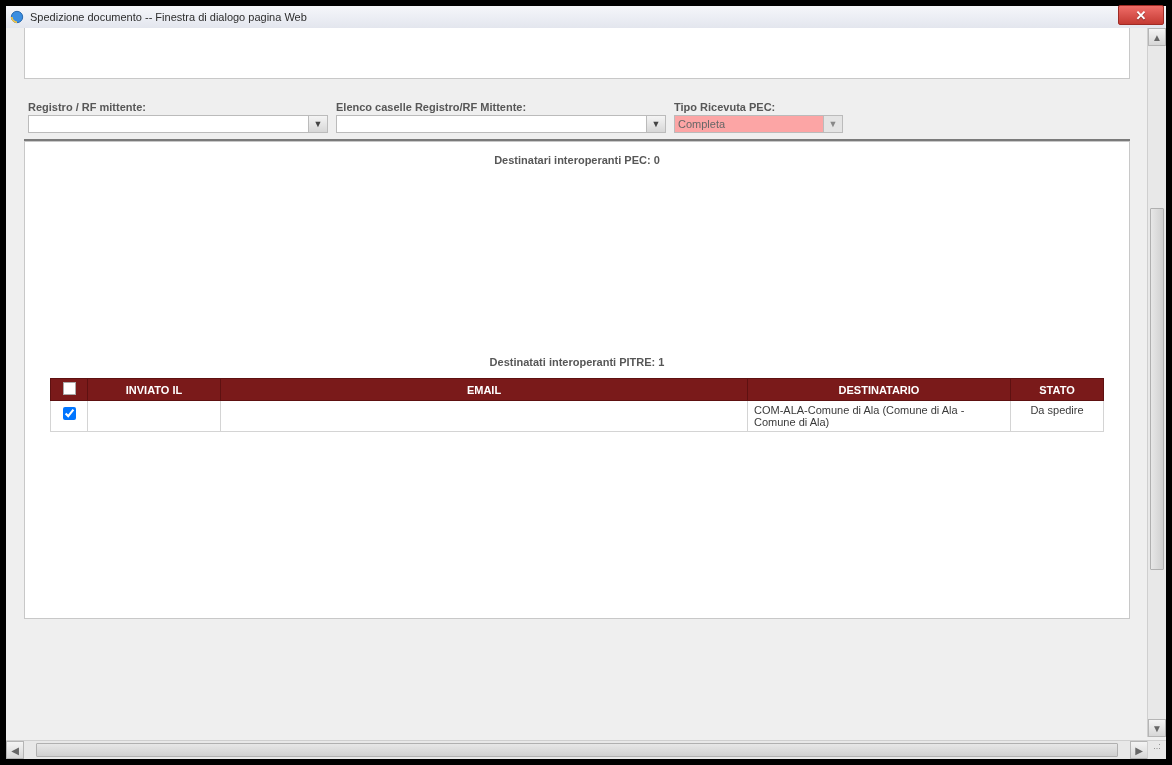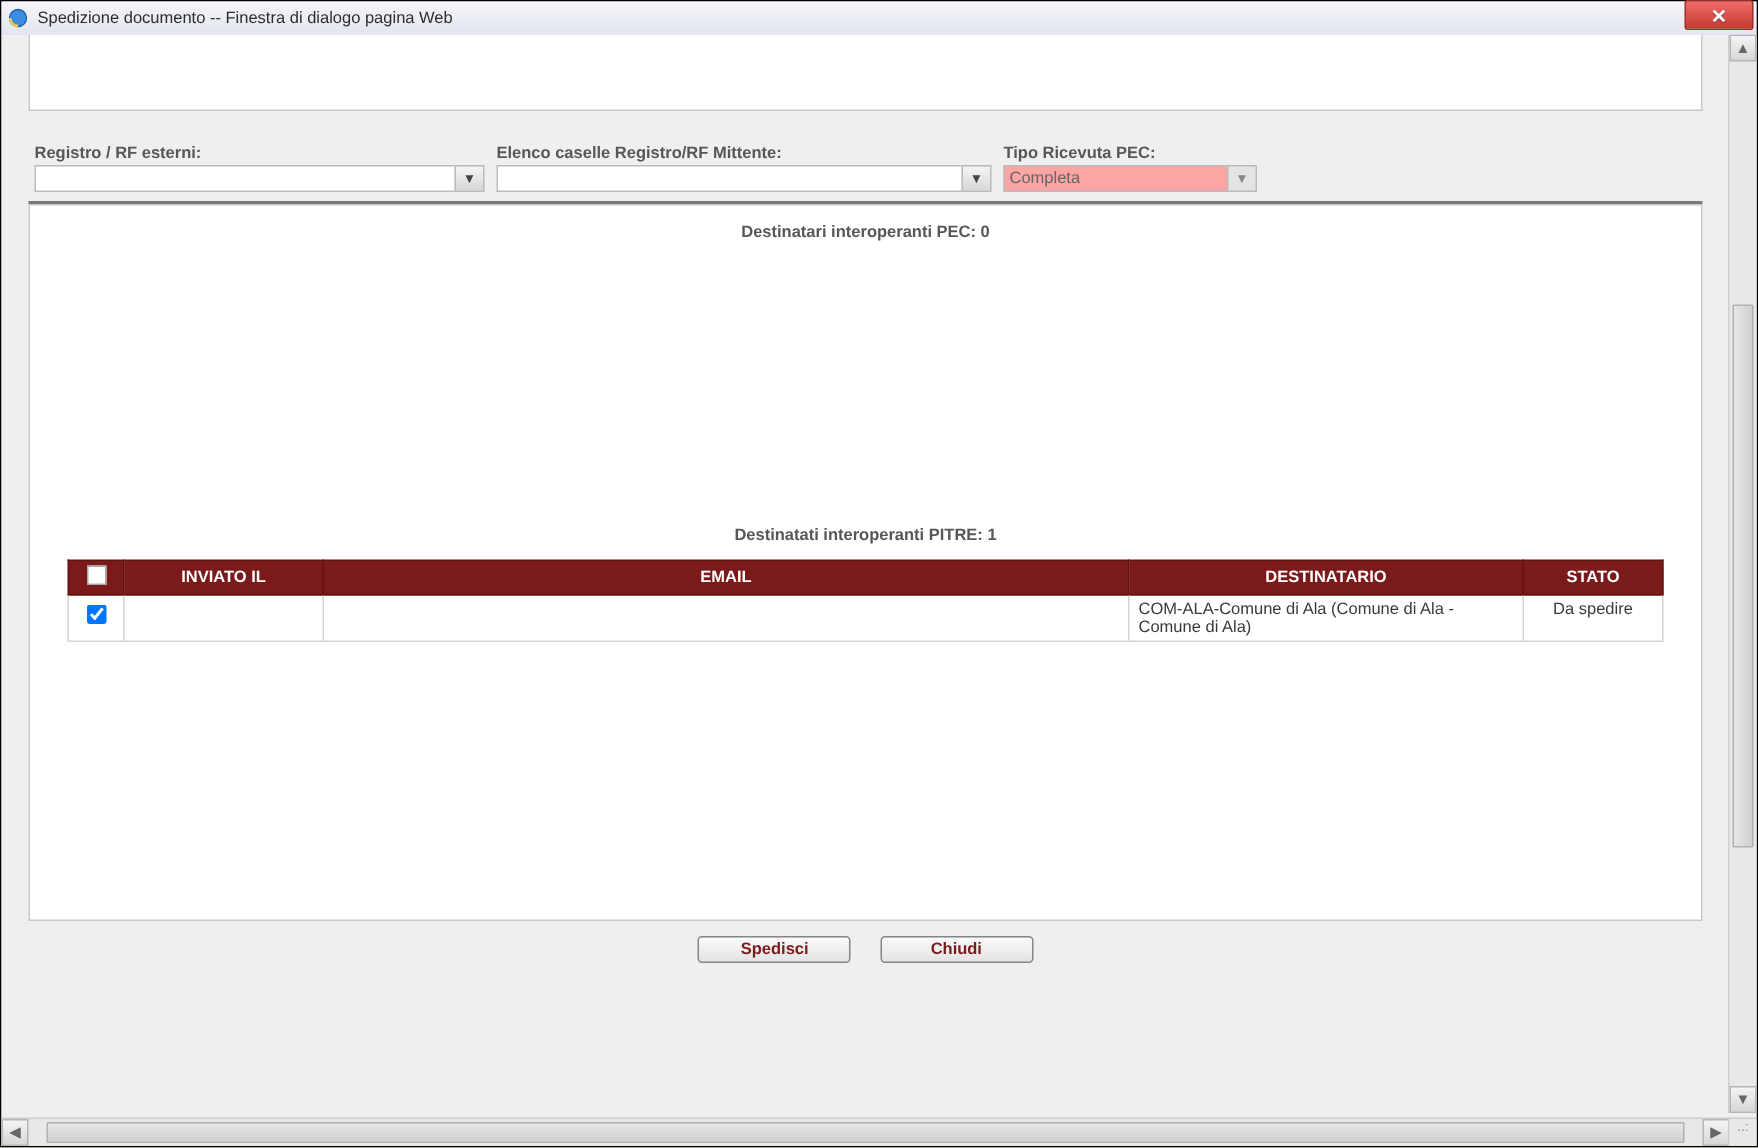--- a/index.html
+++ b/index.html
@@ -11,21 +11,21 @@
     color: #333;
     width: 1172px;
     height: 765px;
     overflow: hidden;
   }
   .window {
     width: 1172px;
     height: 765px;
     position: relative;
     box-sizing: border-box;
-    border: 1px solid #000000;
+    border: 6px solid #000000;
     background: #e8eaf0;
   }
   .titlebar {
     height: 22px;
     background: linear-gradient(to bottom, #f5f6fa, #e3e6ee);
     border-bottom: 1px solid #bfc6d4;
     display: flex;
     align-items: center;
     padding: 0 4px;
     position: relative;
@@ -289,21 +289,21 @@
   <div class="client">
 
     <div class="page">
 
       <div class="top-blank"></div>
 
       <table class="filter-table">
         <tbody>
             <tr>
           <td style="width:300px;">
-            <span class="label">Registro / RF esterni:</span>
+            <span class="label">Registro / RF mittente:</span>
             <div class="sel-wrap">
               <input class="sel-input" value="" style="">
               <div class="sel-btn">▼</div>
             </div>
           </td>
           <td style="width:330px;">
             <span class="label">Elenco caselle Registro/RF Mittente:</span>
             <div class="sel-wrap">
               <input class="sel-input" value="" style="">
               <div class="sel-btn">▼</div>
@@ -352,24 +352,20 @@
                 <td class="col-dest">COM-ALA-Comune di Ala (Comune di Ala - Comune di Ala)</td>
                 <td class="col-stato">Da spedire</td>
               </tr>
             </tbody>
           </table>
         </div>
 
 
       </div>
 
-      <div class="action-bar">
-        <span class="action-btn">Spedisci</span>
-        <span class="action-btn">Chiudi</span>
-      </div>
 
     </div>
 
     <div class="right-scrollbar">
       <div class="sb-btn sb-up">▲</div>
       <div class="sb-thumb"></div>
       <div class="sb-btn sb-down">▼</div>
     </div>
 
     <div class="bottom-scrollbar">

